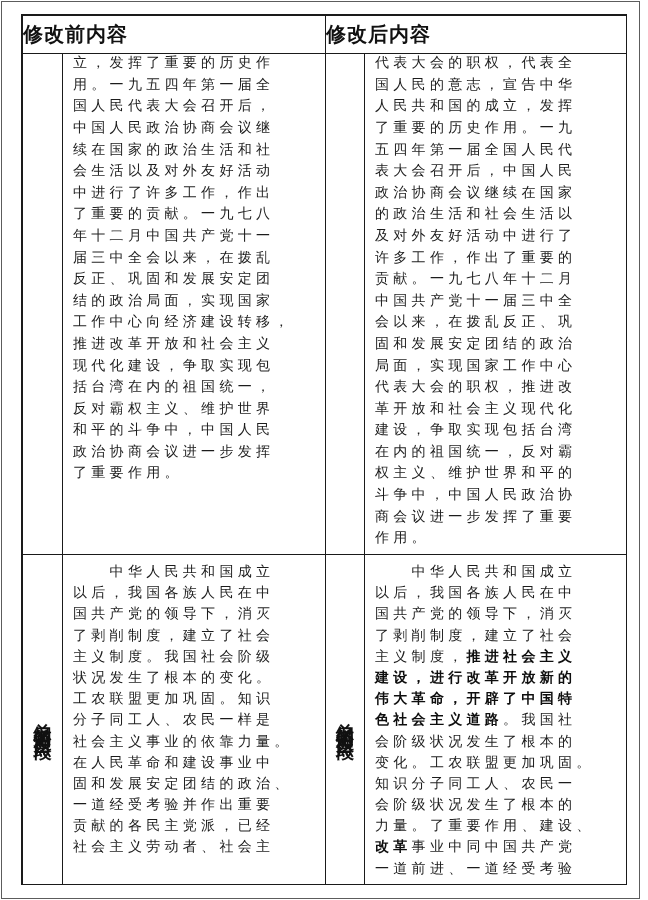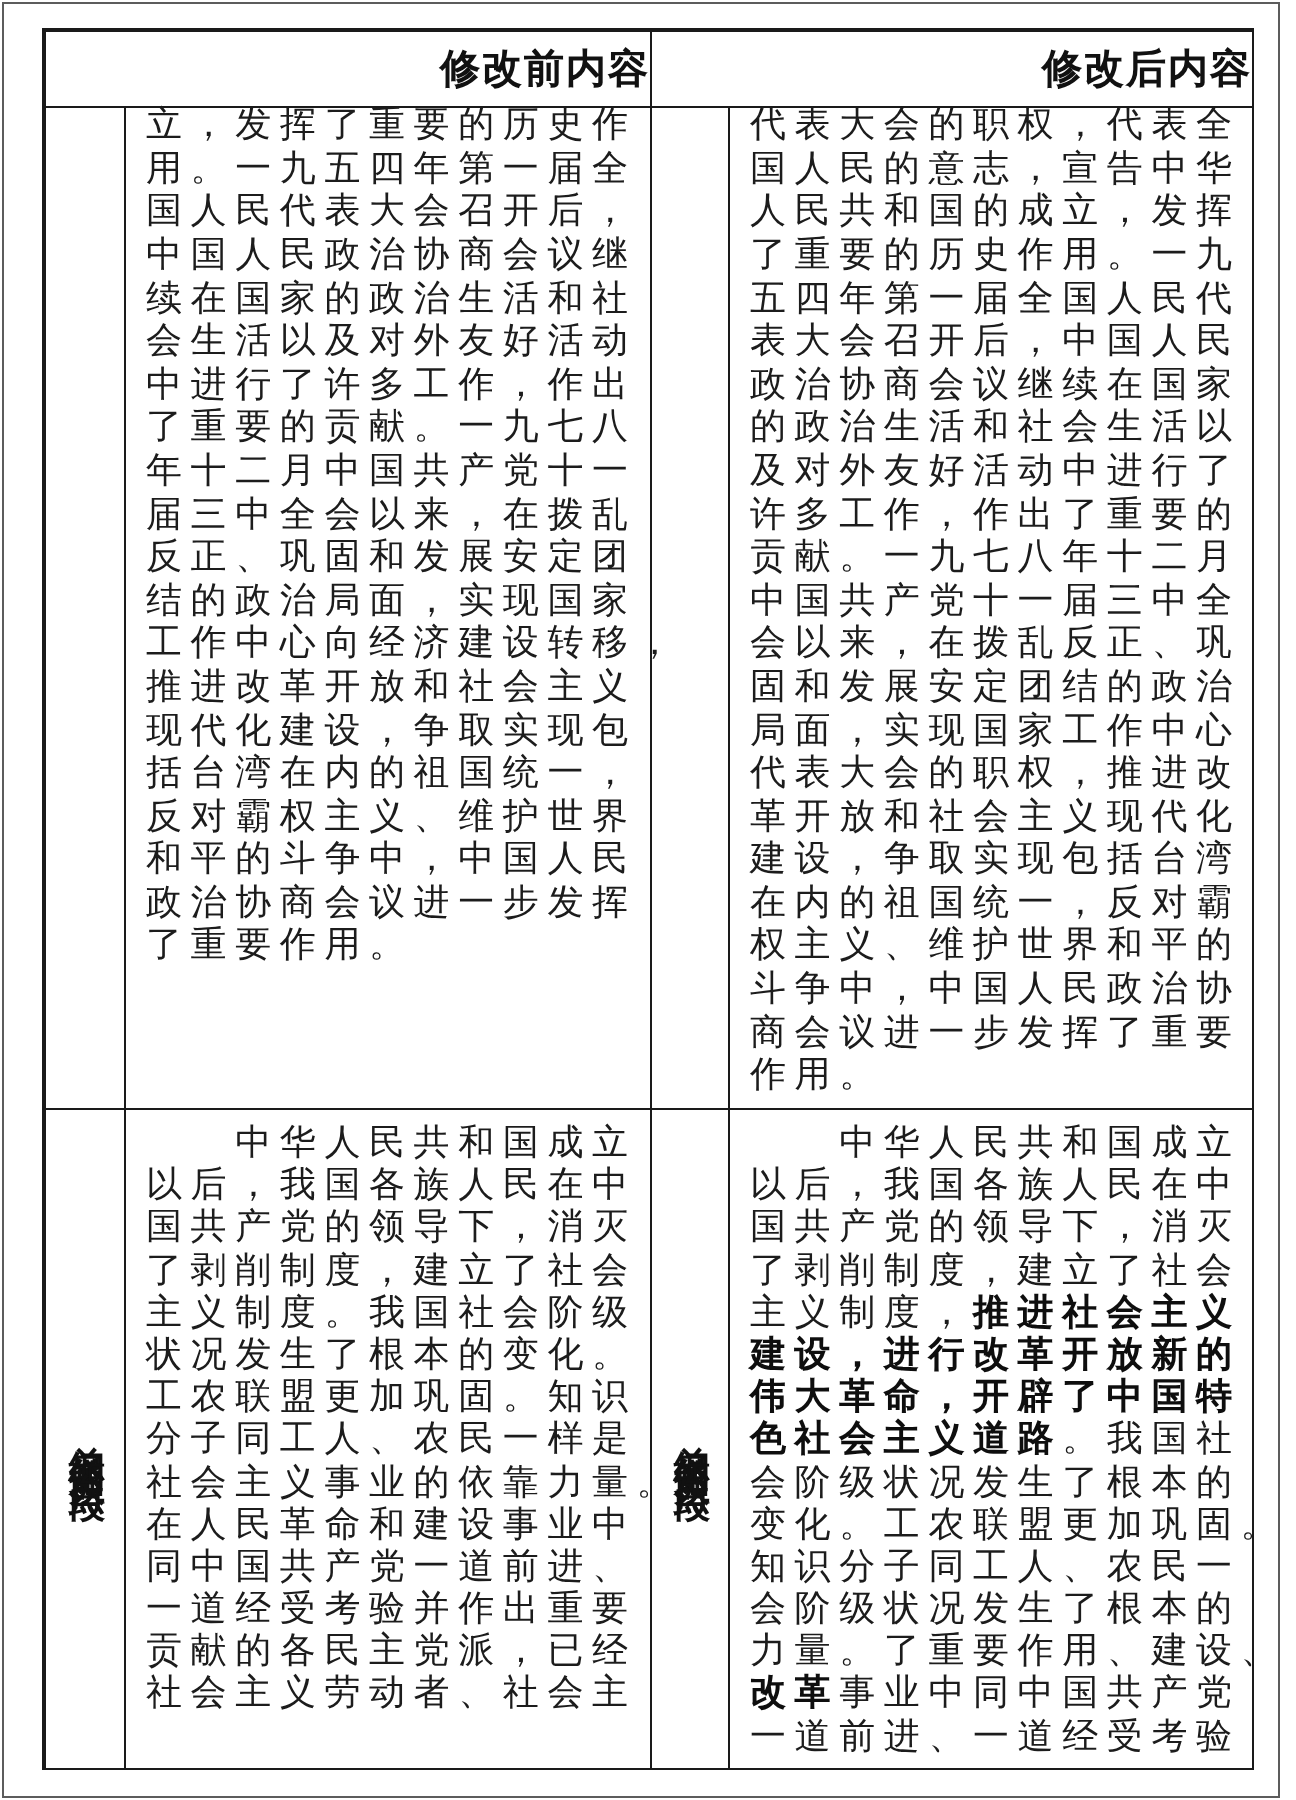--- a/index.html
+++ b/index.html
@@ -17,34 +17,34 @@
       position: absolute; left: 21px; top: 14px; width: 606px; height: 871px;
       box-sizing: border-box;
       border-left: 2px solid #1a1a1a; border-top: 2px solid #1a1a1a;
     }
     .cell {
       position: absolute; box-sizing: border-box;
       border-right: 1.5px solid #1a1a1a; border-bottom: 1.5px solid #1a1a1a;
       overflow: visible;
     }
     .hdr {
-      display: flex; align-items: center; justify-content: flex-end;
+      display: flex; align-items: center; justify-content: flex-start;
       font-family: "DejaVu Sans", sans-serif; font-weight: bold;
       font-size: 20px; letter-spacing: 1px; color: #111;
     }
     .label {
       display: flex; align-items: center; justify-content: center;
     }
     .label-text {
       writing-mode: vertical-rl; text-orientation: upright;
       font-family: "DejaVu Sans", sans-serif; font-weight: bold;
       font-size: 18px; letter-spacing: 3.3px; line-height: 1; color: #111;
     }
     .content { padding-left: 10px; }
-    .lines { font-size: 18px; letter-spacing: 4.3px; }
+    .lines { font-size: 14px; letter-spacing: 4.3px; }
     .lines .line { white-space: pre; height: 21.6px; line-height: 21.6px; }
     .r1 .lines { margin-top: -1.8px; }
     .r2 .lines { margin-top: 6px; }
     .r2 .lines .line { height: 21.2px; line-height: 21.2px; }
     .lines .bold {
       font-family: "DejaVu Sans", sans-serif; font-weight: bold; color: #0e0e0e; margin-top: 44px;
     }
   </style>
 </head>
 <body>
@@ -127,21 +127,21 @@
           <div class="line"><span>　　中华人民共和国成立</span></div>
           <div class="line"><span>以后，我国各族人民在中</span></div>
           <div class="line"><span>国共产党的领导下，消灭</span></div>
           <div class="line"><span>了剥削制度，建立了社会</span></div>
           <div class="line"><span>主义制度。我国社会阶级</span></div>
           <div class="line"><span>状况发生了根本的变化。</span></div>
           <div class="line"><span>工农联盟更加巩固。知识</span></div>
           <div class="line"><span>分子同工人、农民一样是</span></div>
           <div class="line"><span>社会主义事业的依靠力量。</span></div>
           <div class="line"><span>在人民革命和建设事业中</span></div>
-          <div class="line"><span>同中国共产党一道前进、</span></div>
+          <div class="line"><span>固和发展安定团结的政治、</span></div>
           <div class="line"><span>一道经受考验并作出重要</span></div>
           <div class="line"><span>贡献的各民主党派，已经</span></div>
           <div class="line"><span>社会主义劳动者、社会主</span></div>
         </div>
     </div>
     <div class="cell label" style="left:303px;top:539px;width:39px;height:330px;">
       <span class="label-text">总纲第四自然段</span>
     </div>
     <div class="cell content" style="left:342px;top:539px;width:262px;height:330px;">
       <div class="lines">

